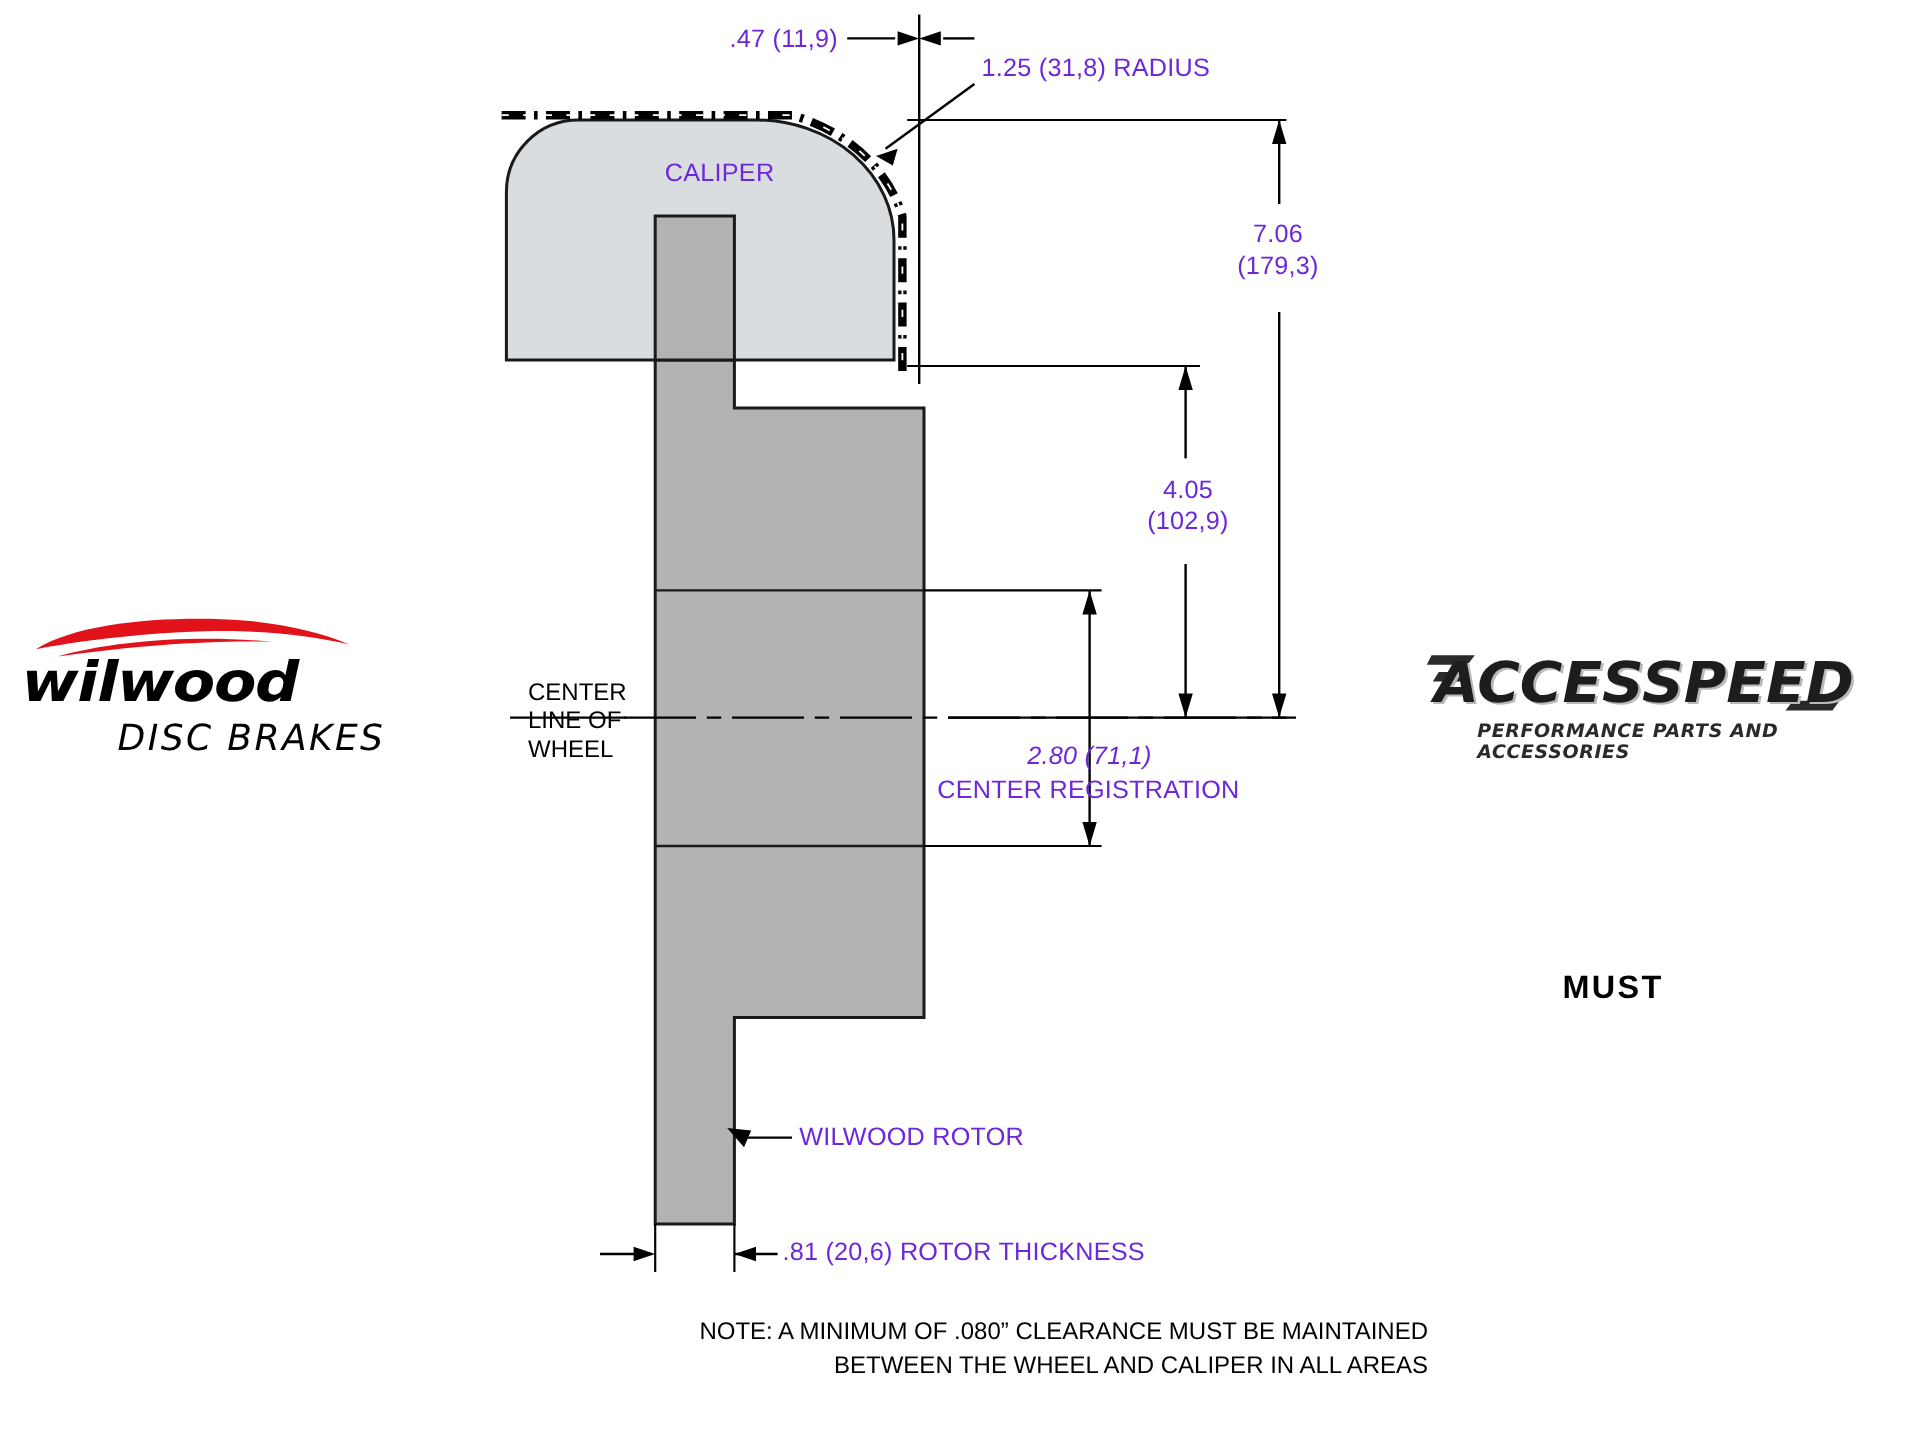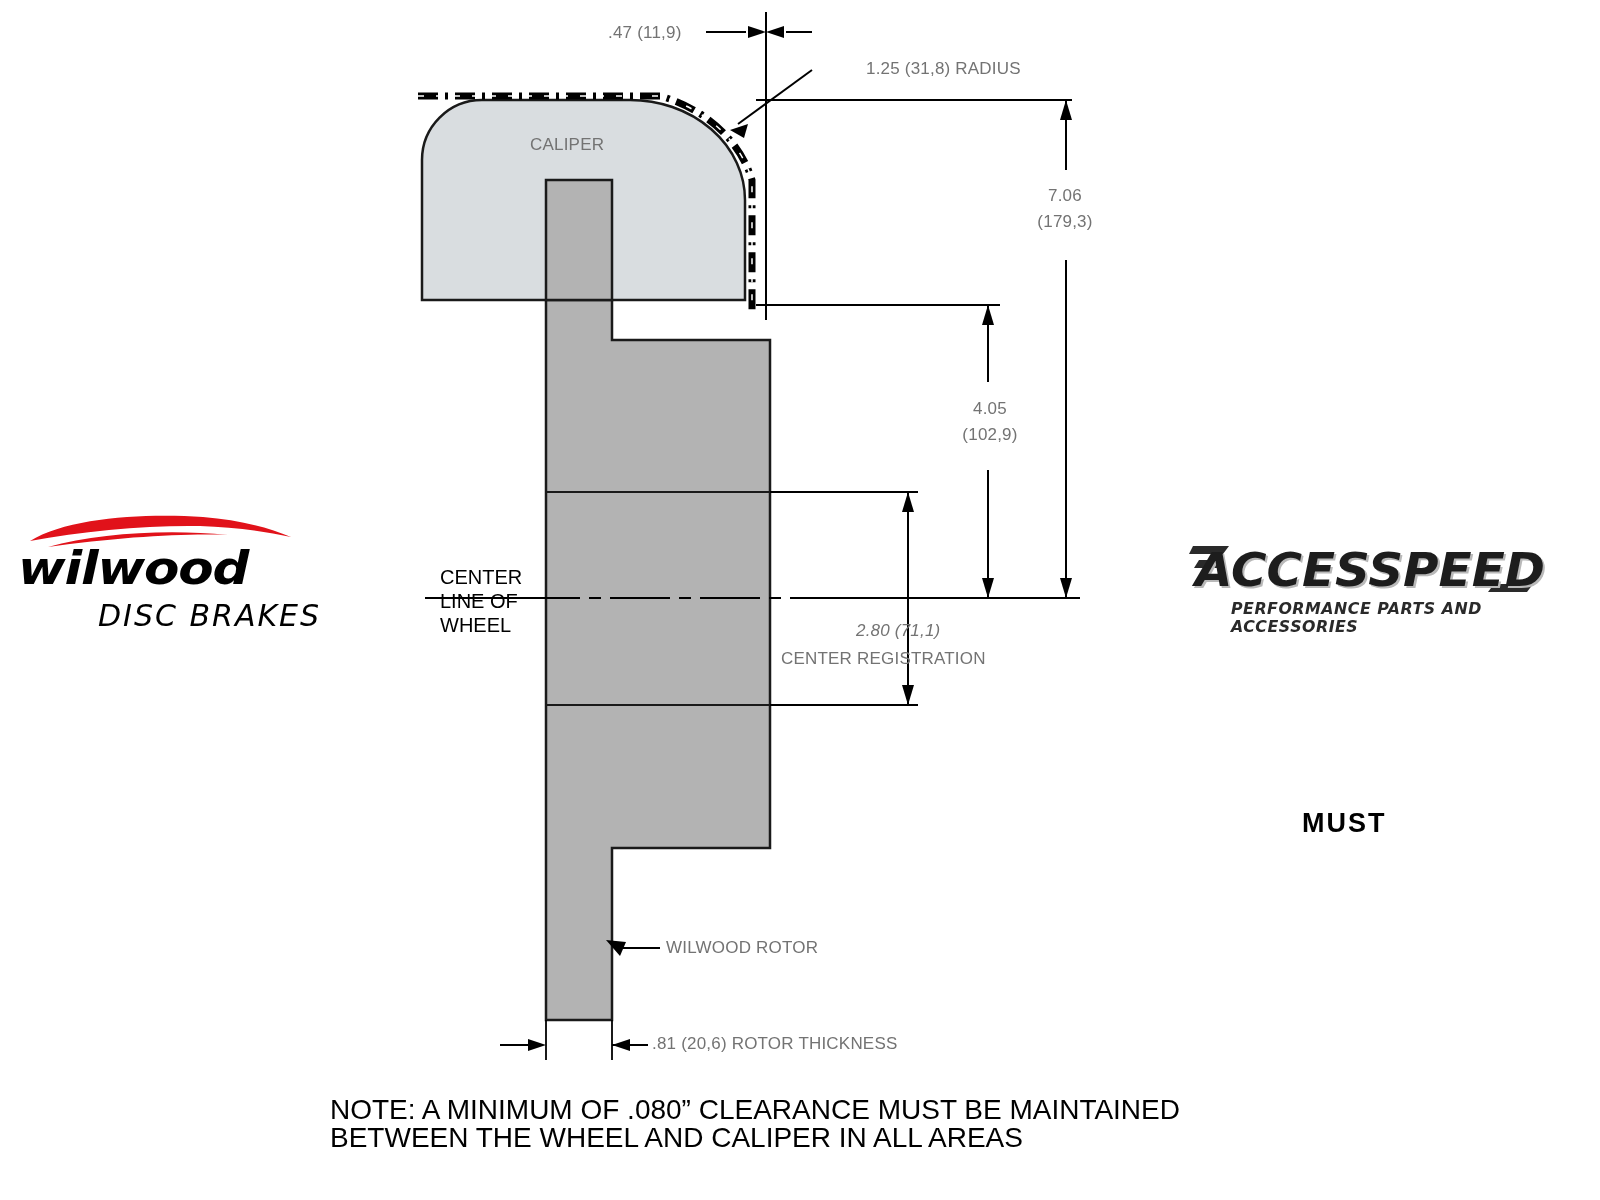--- a/index.html
+++ b/index.html
@@ -18,31 +18,31 @@
   #stage {
     position: absolute;
     left: 0; top: 0;
     width: 1600px;
     height: 1200px;
   }
   .abs { position: absolute; }
 
   
   .dim-text {
-    font-size: 17px;
+    font-size: 21px;
     letter-spacing: 0.2px;
     line-height: 26px;
     white-space: pre;
-    color: #737373;
+    color: #6d28d9;
   }
   .dim-text.center { text-align: center; }
   .note-text {
-    font-size: 28px;
+    font-size: 20px;
     line-height: 28px;
-    text-align: left;
+    text-align: right;
     white-space: pre;
   }
   .label-small {
     font-size: 20px;
     line-height: 24px;
     white-space: pre;
   }
   .rear-text {
     font-size: 27px;
     font-weight: bold;
@@ -183,37 +183,37 @@
     <line x1="612" y1="1020" x2="612" y2="1060" stroke="#000" stroke-width="1.8"></line>
     <line x1="500" y1="1045" x2="542" y2="1045" stroke="#000" stroke-width="2"></line>
     <polygon points="546,1045 528,1039 528,1051" fill="#000"></polygon>
     <line x1="612" y1="1045" x2="648" y2="1045" stroke="#000" stroke-width="2"></line>
     <polygon points="612,1045 630,1039 630,1051" fill="#000"></polygon>
 
   </svg>
 
   <div class="abs dim-text" style="left:608px; top:20px;">.47 (11,9)</div>
 
-  <div class="abs dim-text" style="left:818px; top:56px;margin-left:48px;">1.25 (31,8) RADIUS</div>
+  <div class="abs dim-text" style="left:818px; top:44px;">1.25 (31,8) RADIUS</div>
 
   <div class="abs dim-text center" style="left:1000px; top:183px; width:130px;">7.06
 (179,3)</div>
 
   <div class="abs dim-text center" style="left:925px; top:396px; width:130px;">4.05
 (102,9)</div>
 
   <div class="abs dim-text" style="left:856px; top:618px;font-style:italic;">2.80 (71,1)</div>
 
   <div class="abs dim-text" style="left:781px; top:646px;">CENTER REGISTRATION</div>
 
   <div class="abs label-small" style="left:440px; top:565px;">CENTER
 LINE OF
 WHEEL</div>
 
-  <div class="abs dim-text" style="left:530px; top:132px;">CALIPER</div>
+  <div class="abs dim-text" style="left:554px; top:132px;">CALIPER</div>
 
   <div class="abs dim-text" style="left:666px; top:935px;">WILWOOD ROTOR</div>
 
   <div class="abs dim-text" style="left:652px; top:1031px;">.81 (20,6) ROTOR THICKNESS</div>
 
   <div class="abs note-text" style="left:330px; top:1096px; width:860px;">NOTE: A MINIMUM OF .080” CLEARANCE MUST BE MAINTAINED
 BETWEEN THE WHEEL AND CALIPER IN ALL AREAS</div>
 
   <div class="abs rear-text" style="left:1302px; top:808px;">MUST</div>
 

